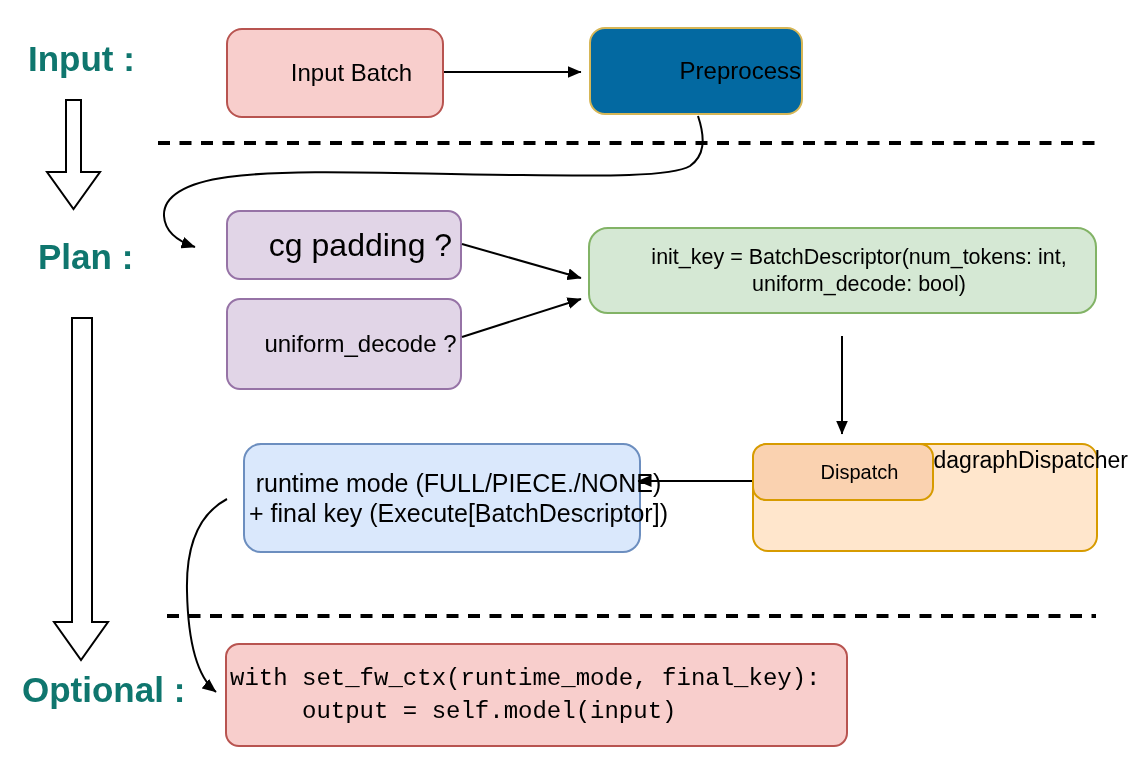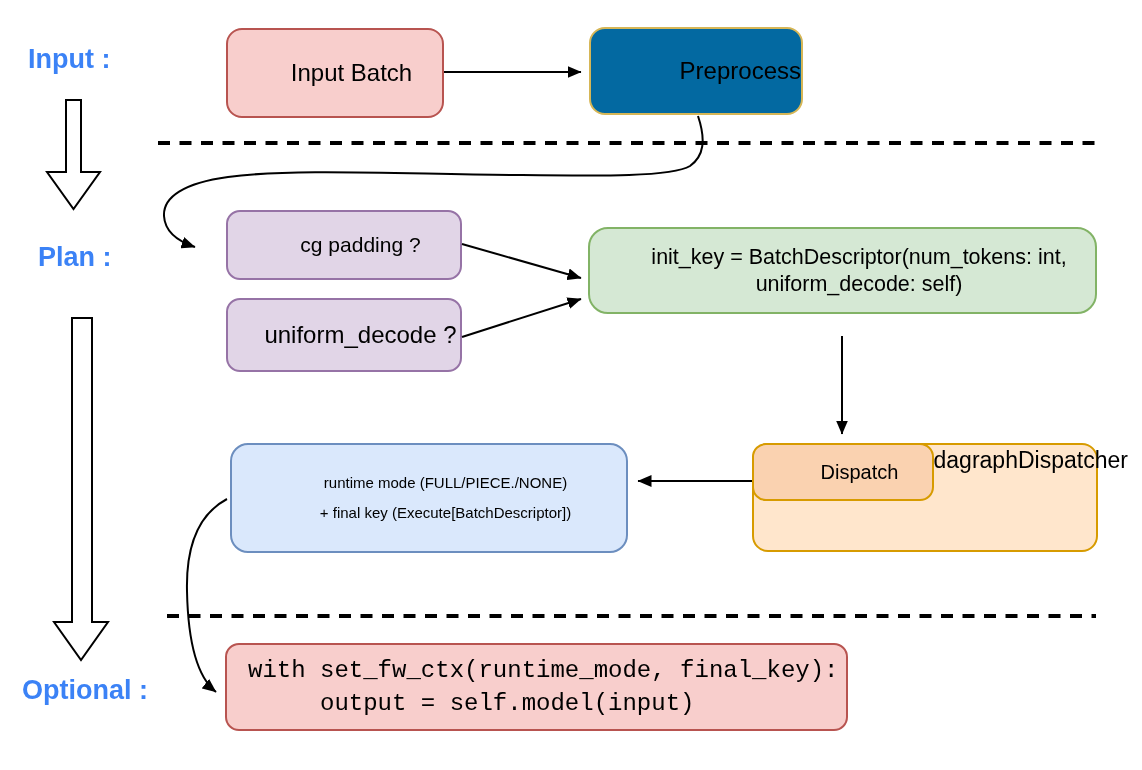--- a/index.html
+++ b/index.html
@@ -2,55 +2,55 @@
 <html><head>
 <meta charset="utf-8">
 <style>
   html,body{margin:0;padding:0;background:#ffffff;}
   .canvas{
     position:relative;width:1142px;height:770px;background:#ffffff;
     font-family:"Liberation Sans",sans-serif;color:#000;overflow:hidden;
   }
   svg.connectors{position:absolute;left:0;top:0;width:1142px;height:770px;pointer-events:none;}
   .stage-label{
-    position:absolute;font-weight:700;font-size:27px;line-height:30px;
-    white-space:nowrap;color:#3b82f6;
+    position:absolute;font-weight:700;font-size:35px;line-height:30px;
+    white-space:nowrap;color:#0f766e;
   }
   .node{
     position:absolute;box-sizing:border-box;border:2px solid;
     display:flex;flex-direction:column;align-items:center;justify-content:center;
     text-align:center;color:#000;padding-left:33px;
   }
   .node .ln{white-space:nowrap;}
   .n-red   {background:#f8cecc;border-color:#b85450;}
   .n-yellow{background:#0369a1;border-color:#d6b656;align-items:flex-end;}
   .n-purple{background:#e1d5e7;border-color:#9673a6;}
   .n-green {background:#d5e8d4;border-color:#82b366;}
   .n-blue  {background:#dae8fc;border-color:#6c8ebf;}
   .n-orange{background:#ffe6cc;border-color:#d79b00;}
   .n-orange-inner{background:#fad2b0;border-color:#d79b00;}
 
   .box-input-batch   {left:226px;top:28px;width:218px;height:90px;border-radius:16px;font-size:24px;}
   .box-preprocess    {left:589px;top:27px;width:214px;height:88px;border-radius:16px;font-size:24px;}
-  .box-cg-padding    {left:226px;top:210px;width:236px;height:70px;border-radius:14px;font-size:21px;}
-  .box-uniform-decode{left:226px;top:298px;width:236px;height:74px;border-radius:14px;font-size:24px;}
+  .box-cg-padding    {left:226px;top:210px;width:236px;height:70px;border-radius:14px;font-size:32px;}
+  .box-uniform-decode{left:226px;top:298px;width:236px;height:92px;border-radius:14px;font-size:24px;}
   .box-init-key      {left:588px;top:227px;width:509px;height:87px;border-radius:20px;font-size:21.5px;line-height:27px;}
   .box-cudagraph     {left:752px;top:443px;width:346px;height:109px;border-radius:16px;display:block;}
   .cudagraph-label{
     position:absolute;left:182px;top:0;right:0;bottom:0;
     display:flex;align-items:flex-start;justify-content:center;
     font-size:23px;line-height:31px;text-align:center;
   }
   .box-dispatch      {left:752px;top:443px;width:182px;height:58px;border-radius:14px;font-size:20px;}
-  .box-runtime       {left:230px;top:443px;width:398px;height:110px;border-radius:18px;font-size:15px;line-height:30px;}
+  .box-runtime       {left:243px;top:443px;width:398px;height:110px;border-radius:18px;font-size:25px;line-height:30px;}
   .box-code{
-    left:225px;top:643px;width:623px;height:88px;border-radius:14px;
+    left:225px;top:643px;width:623px;height:104px;border-radius:14px;
     align-items:flex-start;justify-content:center;text-align:left;
     font-family:"Liberation Mono",monospace;font-size:24px;line-height:33px;
-    padding-left:21px;
+    padding-left:3px;
   }
   .box-code .ln{white-space:pre;}
 </style>
 </head>
 <body>
 
 <div class="canvas">
 
   <div class="node n-red box-input-batch">
     <div class="ln">Input Batch</div>
@@ -63,21 +63,21 @@
   <div class="node n-purple box-cg-padding">
     <div class="ln">cg padding ?</div>
   </div>
 
   <div class="node n-purple box-uniform-decode">
     <div class="ln">uniform_decode ?</div>
   </div>
 
   <div class="node n-green box-init-key">
     <div class="ln">init_key = BatchDescriptor(num_tokens: int,</div>
-    <div class="ln">uniform_decode: self)</div>
+    <div class="ln">uniform_decode: bool)</div>
   </div>
 
   <div class="node n-orange box-cudagraph">
     <div class="cudagraph-label">
       <div class="ln">Cudagraph</div>
       <div class="ln">Dispatcher</div>
     </div>
   </div>
 
   <div class="node n-orange-inner box-dispatch">

